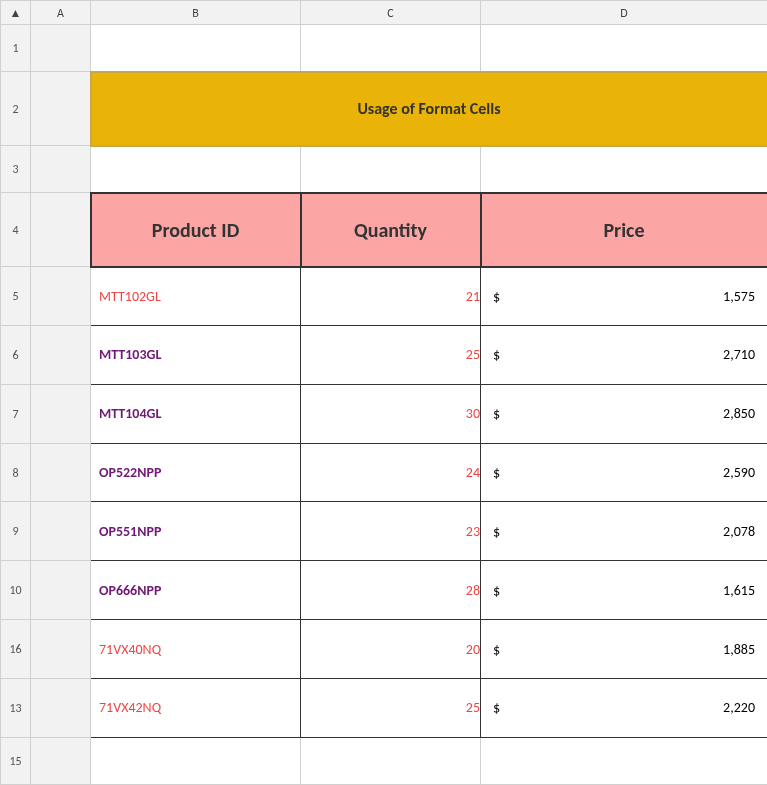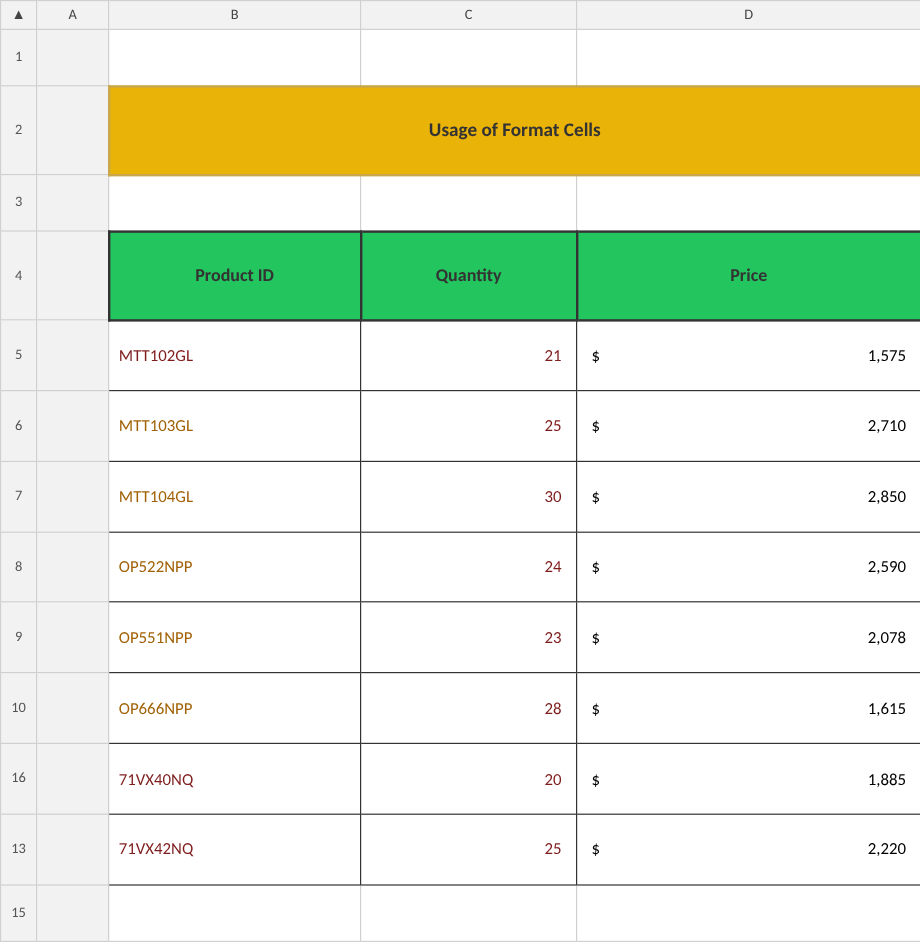--- a/index.html
+++ b/index.html
@@ -76,61 +76,62 @@
       background: #eab308;
       border: 2px solid #c8a84b;
       text-align: center;
       font-weight: bold;
       font-size: 16px;
       color: #333;
     }
 
     
     .tbl-header {
-      background: #22c55e;
+      background: #fca5a5;
       border: 2px solid #333;
       text-align: center;
       font-weight: bold;
-      font-size: 15px;
+      font-size: 20px;
       color: #333;
       vertical-align: middle;
     }
 
     
     .data-cell-b {
       border: 1px solid #333;
       padding: 0 8px;
       vertical-align: middle;
     }
 
     .data-cell-c {
       border: 1px solid #333;
       text-align: right;
-      padding: 0 12px;
+      padding: 0 0;
       vertical-align: middle;
     }
 
     .price-cell {
       border: 1px solid #333;
       vertical-align: middle;
       padding: 0;
     }
 
     .price-inner {
       display: flex;
       justify-content: space-between;
       padding: 0 12px;
     }
 
     .color-orange {
-      color: #a16207;
+      color: #701a75;
+      font-weight: bold;
     }
 
     .color-black {
-      color: #7f1d1d;
+      color: #ef4444;
     }
 
     
     .empty-cell {
       border: 1px solid #d0d0d0;
     }
 
     .row-height-row {
       height: 28px;
     }

